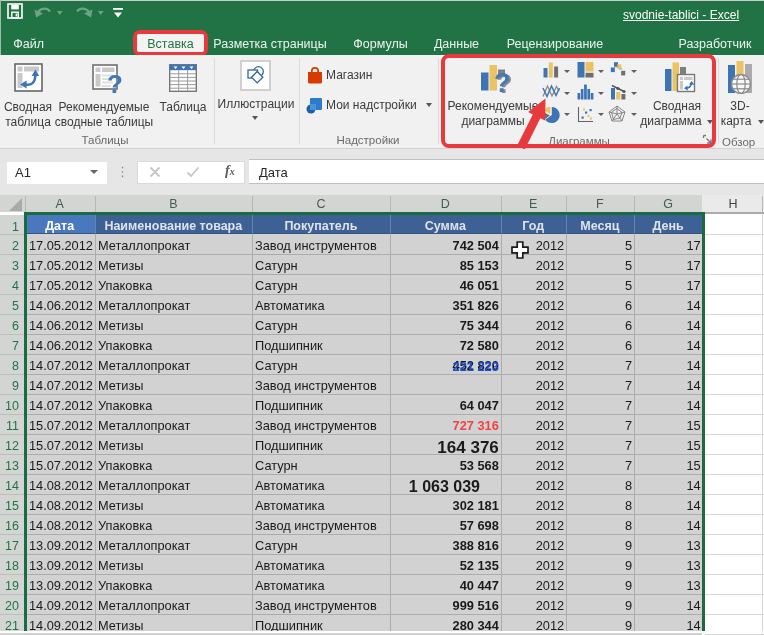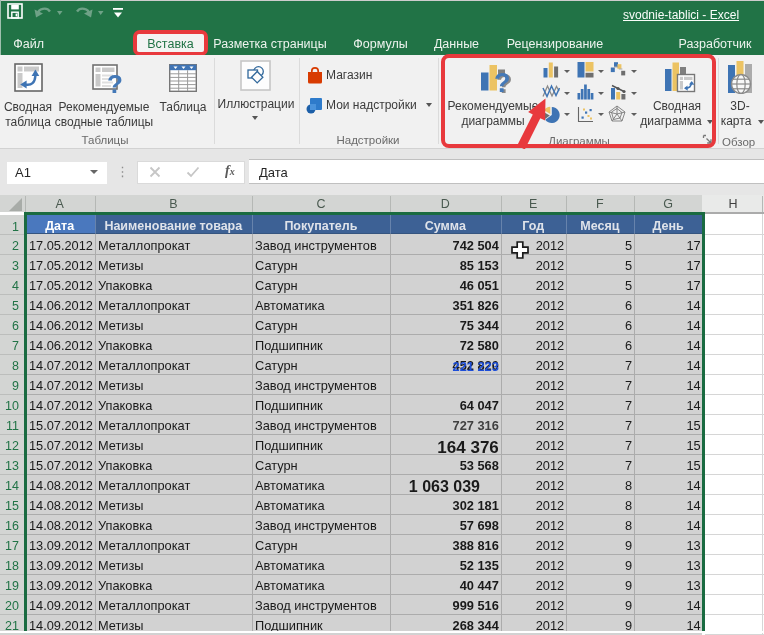--- a/index.html
+++ b/index.html
@@ -417,21 +417,21 @@
 <div class="txt" style="left:98.0px;top:398.29999999999995px;font-size:12.8px;color:#1A1A1A;">Упаковка</div>
 <div class="txt" style="left:255.0px;top:398.29999999999995px;font-size:12.8px;color:#1A1A1A;">Подшипник</div>
 <div class="txt" style="left:390.0px;top:398.29999999999995px;width:108.80000000000003px;text-align:right;font-size:12.8px;font-weight:bold;color:#1A1A1A;">64 047</div>
 <div class="txt" style="left:500.6px;top:398.29999999999995px;width:63.59999999999998px;text-align:right;font-size:12.8px;color:#1A1A1A;">2012</div>
 <div class="txt" style="left:566.0px;top:398.29999999999995px;width:65.99999999999996px;text-align:right;font-size:12.8px;color:#1A1A1A;">7</div>
 <div class="txt" style="left:633.8px;top:398.29999999999995px;width:66.90000000000005px;text-align:right;font-size:12.8px;color:#1A1A1A;">14</div>
 <div class="abs" style="left:26.5px;top:414.4px;width:675px;height:1px;background:#ACACAC;"></div>
 <div class="txt" style="left:24.6px;top:418.29999999999995px;width:68.39999999999999px;text-align:right;font-size:12.8px;color:#1A1A1A;">15.07.2012</div>
 <div class="txt" style="left:98.0px;top:418.29999999999995px;font-size:12.8px;color:#1A1A1A;">Металлопрокат</div>
 <div class="txt" style="left:255.0px;top:418.29999999999995px;font-size:12.8px;color:#1A1A1A;">Завод инструментов</div>
-<div class="txt" style="left:390.0px;top:418.29999999999995px;width:108.80000000000003px;text-align:right;font-size:12.8px;font-weight:bold;color:#404040;">727 316</div>
+<div class="txt" style="left:390.0px;top:418.29999999999995px;width:108.80000000000003px;text-align:right;font-size:12.8px;font-weight:bold;color:#ef4444;">727 316</div>
 <div class="txt" style="left:500.6px;top:418.29999999999995px;width:63.59999999999998px;text-align:right;font-size:12.8px;color:#1A1A1A;">2012</div>
 <div class="txt" style="left:566.0px;top:418.29999999999995px;width:65.99999999999996px;text-align:right;font-size:12.8px;color:#1A1A1A;">7</div>
 <div class="txt" style="left:633.8px;top:418.29999999999995px;width:66.90000000000005px;text-align:right;font-size:12.8px;color:#1A1A1A;">15</div>
 <div class="abs" style="left:26.5px;top:434.4px;width:675px;height:1px;background:#ACACAC;"></div>
 <div class="txt" style="left:24.6px;top:438.29999999999995px;width:68.39999999999999px;text-align:right;font-size:12.8px;color:#1A1A1A;">15.07.2012</div>
 <div class="txt" style="left:98.0px;top:438.29999999999995px;font-size:12.8px;color:#1A1A1A;">Метизы</div>
 <div class="txt" style="left:255.0px;top:438.29999999999995px;font-size:12.8px;color:#1A1A1A;">Подшипник</div>
 <div class="txt" style="left:390.0px;top:438.29999999999995px;width:108.80000000000003px;text-align:right;font-size:17px;font-weight:bold;color:#1A1A1A;">164 376</div>
 <div class="txt" style="left:500.6px;top:438.29999999999995px;width:63.59999999999998px;text-align:right;font-size:12.8px;color:#1A1A1A;">2012</div>
 <div class="txt" style="left:566.0px;top:438.29999999999995px;width:65.99999999999996px;text-align:right;font-size:12.8px;color:#1A1A1A;">7</div>
@@ -497,21 +497,21 @@
 <div class="txt" style="left:98.0px;top:598.3px;font-size:12.8px;color:#1A1A1A;">Металлопрокат</div>
 <div class="txt" style="left:255.0px;top:598.3px;font-size:12.8px;color:#1A1A1A;">Завод инструментов</div>
 <div class="txt" style="left:390.0px;top:598.3px;width:108.80000000000003px;text-align:right;font-size:12.8px;font-weight:bold;color:#1A1A1A;">999 516</div>
 <div class="txt" style="left:500.6px;top:598.3px;width:63.59999999999998px;text-align:right;font-size:12.8px;color:#1A1A1A;">2012</div>
 <div class="txt" style="left:566.0px;top:598.3px;width:65.99999999999996px;text-align:right;font-size:12.8px;color:#1A1A1A;">9</div>
 <div class="txt" style="left:633.8px;top:598.3px;width:66.90000000000005px;text-align:right;font-size:12.8px;color:#1A1A1A;">14</div>
 <div class="abs" style="left:26.5px;top:614.4px;width:675px;height:1px;background:#ACACAC;"></div>
 <div class="txt" style="left:24.6px;top:618.3px;width:68.39999999999999px;text-align:right;font-size:12.8px;color:#1A1A1A;">14.09.2012</div>
 <div class="txt" style="left:98.0px;top:618.3px;font-size:12.8px;color:#1A1A1A;">Метизы</div>
 <div class="txt" style="left:255.0px;top:618.3px;font-size:12.8px;color:#1A1A1A;">Подшипник</div>
-<div class="txt" style="left:390.0px;top:618.3px;width:108.80000000000003px;text-align:right;font-size:12.8px;font-weight:bold;color:#1A1A1A;">268 344</div>
+<div class="txt" style="left:390.0px;top:618.3px;width:108.80000000000003px;text-align:right;font-size:12.8px;font-weight:bold;color:#1A1A1A;">280 344</div>
 <div class="txt" style="left:500.6px;top:618.3px;width:63.59999999999998px;text-align:right;font-size:12.8px;color:#1A1A1A;">2012</div>
 <div class="txt" style="left:566.0px;top:618.3px;width:65.99999999999996px;text-align:right;font-size:12.8px;color:#1A1A1A;">9</div>
 <div class="txt" style="left:633.8px;top:618.3px;width:66.90000000000005px;text-align:right;font-size:12.8px;color:#1A1A1A;">14</div>
 <div class="abs" style="left:94.8px;top:234.4px;width:1px;height:397.0px;background:#ACACAC;"></div>
 <div class="abs" style="left:251.8px;top:234.4px;width:1px;height:397.0px;background:#ACACAC;"></div>
 <div class="abs" style="left:390.0px;top:234.4px;width:1px;height:397.0px;background:#ACACAC;"></div>
 <div class="abs" style="left:500.6px;top:234.4px;width:1px;height:397.0px;background:#ACACAC;"></div>
 <div class="abs" style="left:566.0px;top:234.4px;width:1px;height:397.0px;background:#ACACAC;"></div>
 <div class="abs" style="left:633.8px;top:234.4px;width:1px;height:397.0px;background:#ACACAC;"></div>
 <div class="abs" style="left:0;top:631.4px;width:764px;height:1.9px;background:#FFFFFF;"></div>

